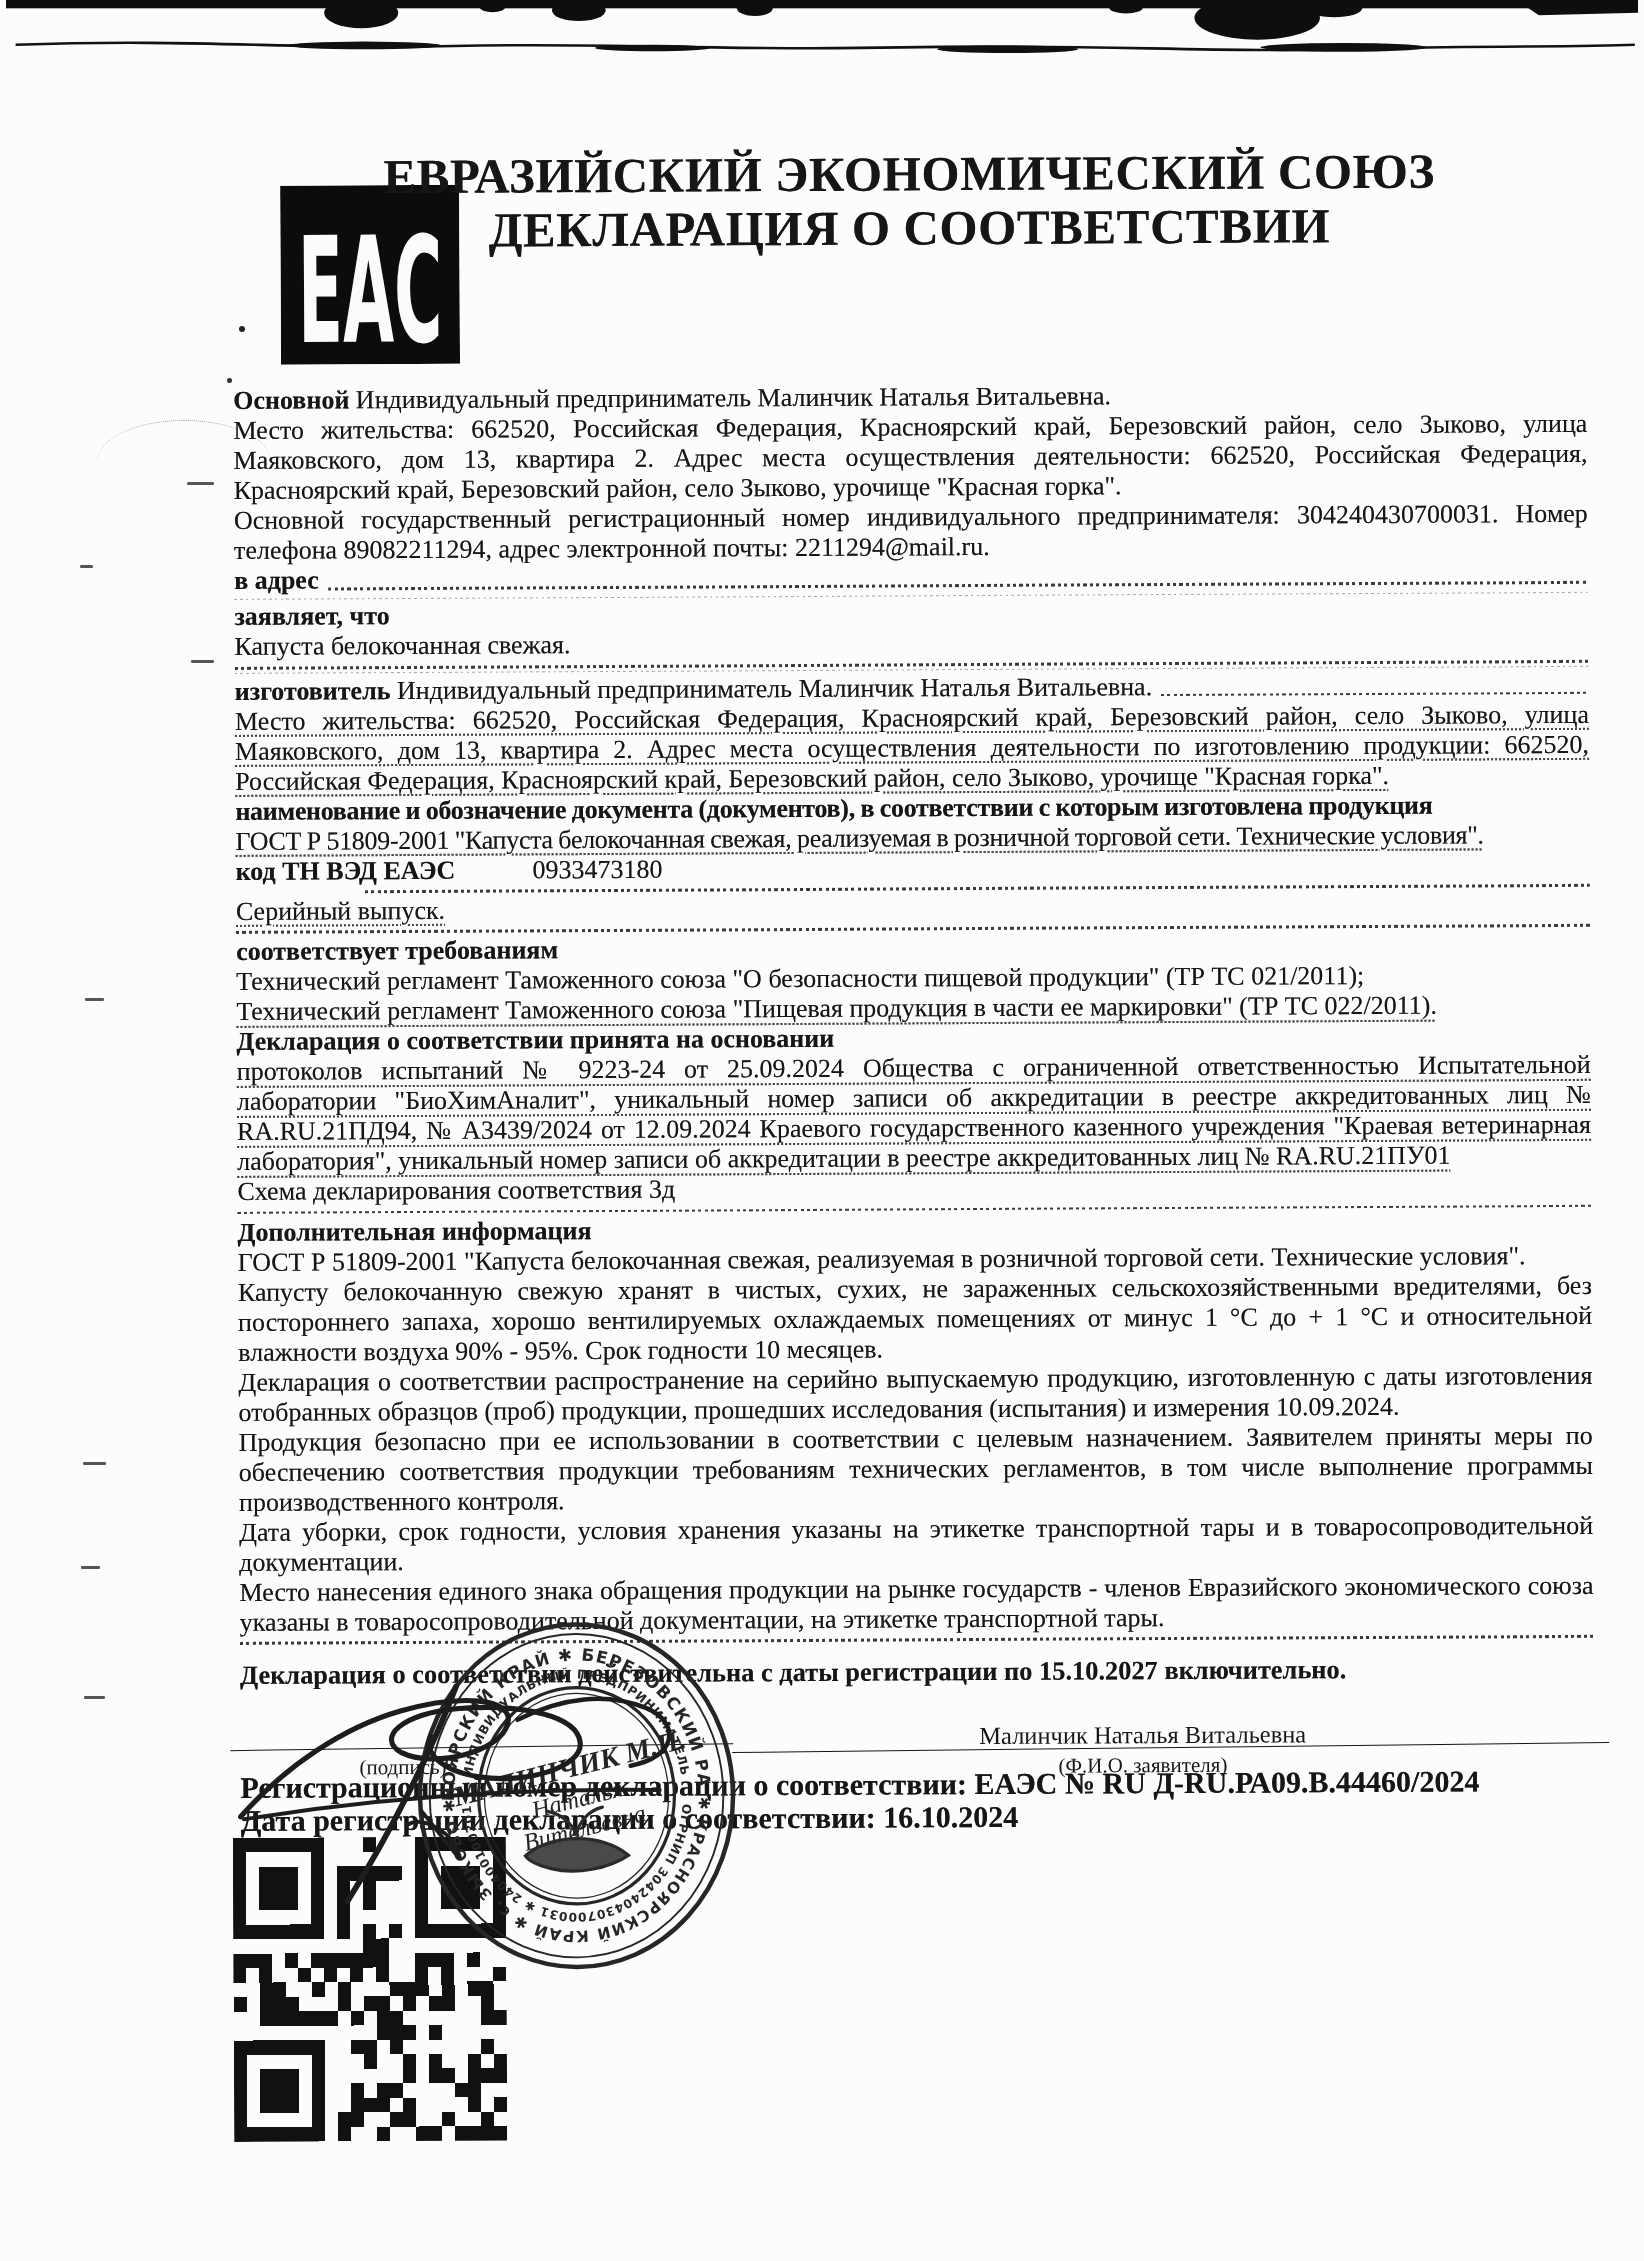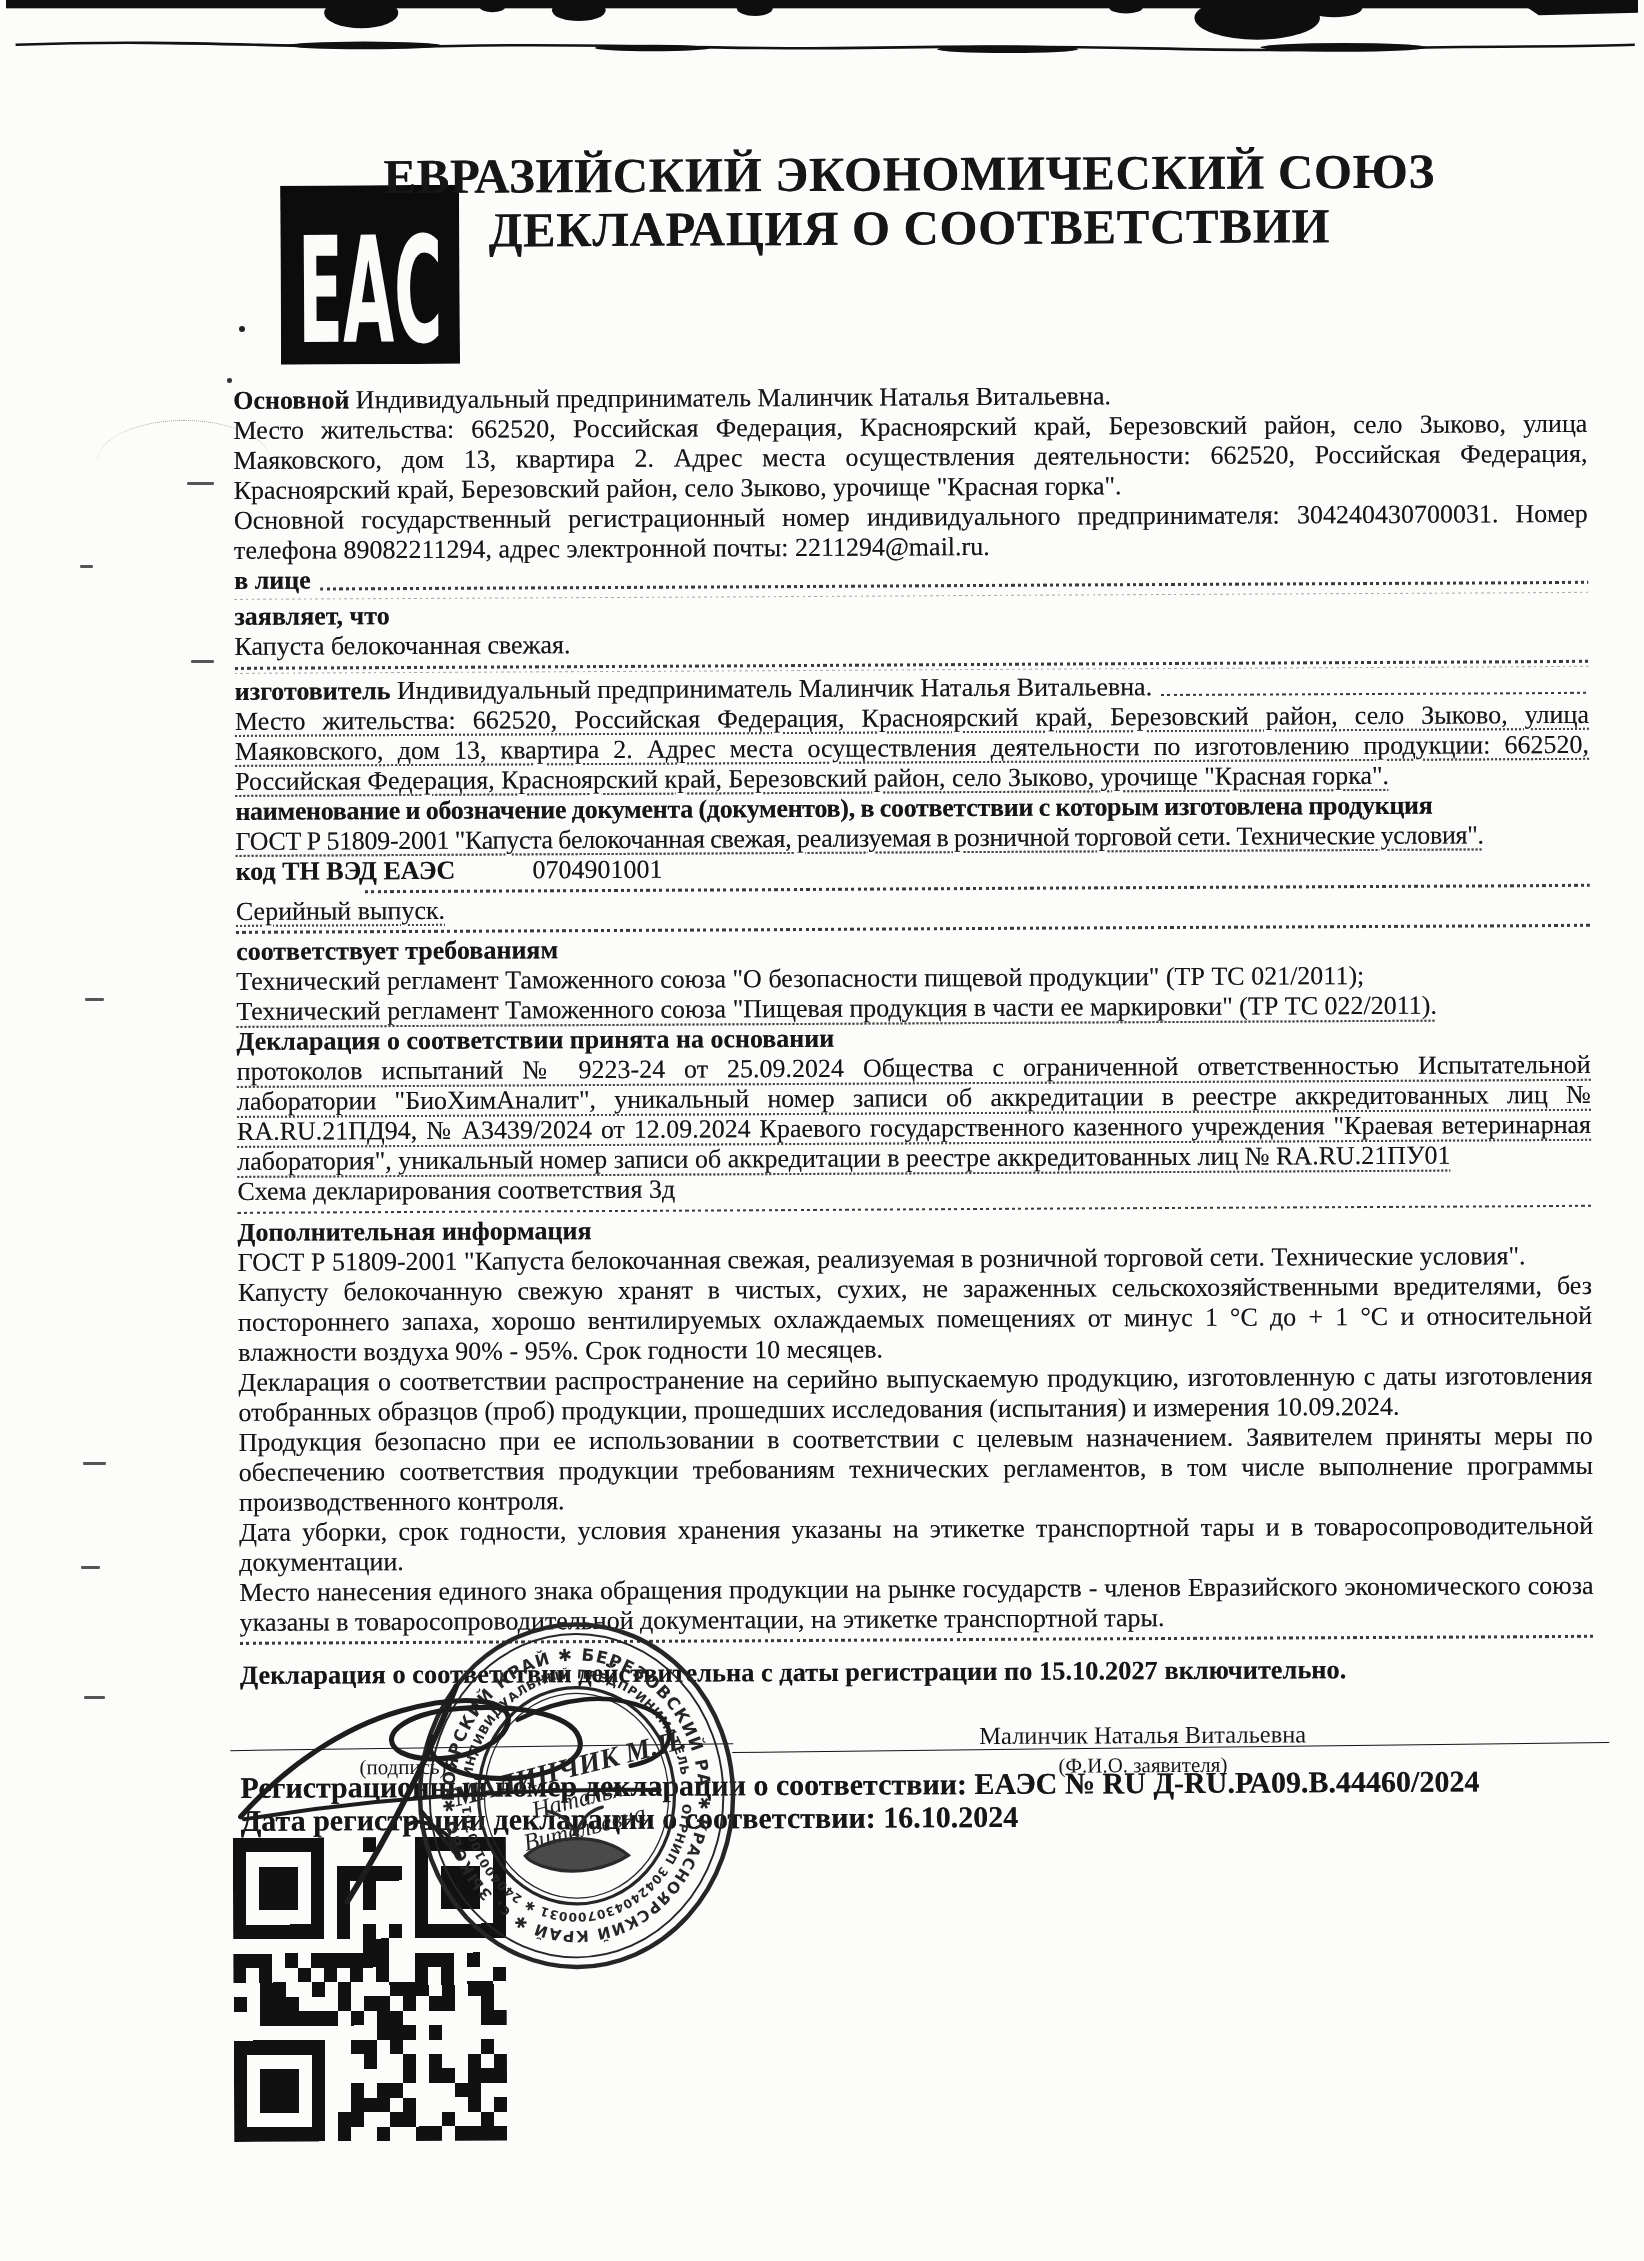--- a/index.html
+++ b/index.html
@@ -96,21 +96,21 @@
       <div>ЕВРАЗИЙСКИЙ ЭКОНОМИЧЕСКИЙ СОЮЗ</div>
       <div>ДЕКЛАРАЦИЯ О СООТВЕТСТВИИ</div>
     </div>
 
     <div class="body">
       <p><span class="b">Основной</span><span> Индивидуальный предприниматель Малинчик Наталья Витальевна.</span></p>
       <p>Место жительства: 662520, Российская Федерация, Красноярский край, Березовский район, село Зыково, улица Маяковского, дом 13, квартира 2. Адрес места осуществления деятельности: 662520, Российская Федерация, Красноярский край, Березовский район, село Зыково, урочище "Красная горка".</p>
       <p>Основной государственный регистрационный номер индивидуального предпринимателя: 304240430700031. Номер телефона 89082211294, адрес электронной почты: 2211294@mail.ru.</p>
 
       <div class="row">
-        <span class="b">в лице</span>
+        <span class="b">в адрес</span>
         <span class="dotfill"></span>
       </div>
       <div class="grule"></div>
 
       <p class="b">заявляет, что</p>
       <p>Капуста белокочанная свежая.</p>
       <div class="drule"></div>
       <div class="grule"></div>
 
       <div class="row">
@@ -118,21 +118,21 @@
         <span class="dotfill"></span>
       </div>
       <p class="u-dot">Место жительства: 662520, Российская Федерация, Красноярский край, Березовский район, село Зыково, улица Маяковского, дом 13, квартира 2. Адрес места осуществления деятельности по изготовлению продукции: 662520, Российская Федерация, Красноярский край, Березовский район, село Зыково, урочище "Красная горка".</p>
 
       <p class="b tight">наименование и обозначение документа (документов), в соответствии с которым изготовлена продукция</p>
       <p class="u-dot tight">ГОСТ Р 51809-2001 "Капуста белокочанная свежая, реализуемая в розничной торговой сети. Технические условия".</p>
 
       <div class="row">
         <span class="b">код ТН ВЭД ЕАЭС</span>
         <span class="gap"></span>
-        <span>0704901001</span>
+        <span>0933473180</span>
       </div>
       <div class="drule ind"></div>
 
       <p class="u-dot">Серийный выпуск.</p>
       <div class="drule"></div>
 
       <p class="b">соответствует требованиям</p>
       <p>Технический регламент Таможенного союза "О безопасности пищевой продукции" (ТР ТС 021/2011);</p>
       <p class="u-dot">Технический регламент Таможенного союза "Пищевая продукция в части ее маркировки" (ТР ТС 022/2011).</p>
 

